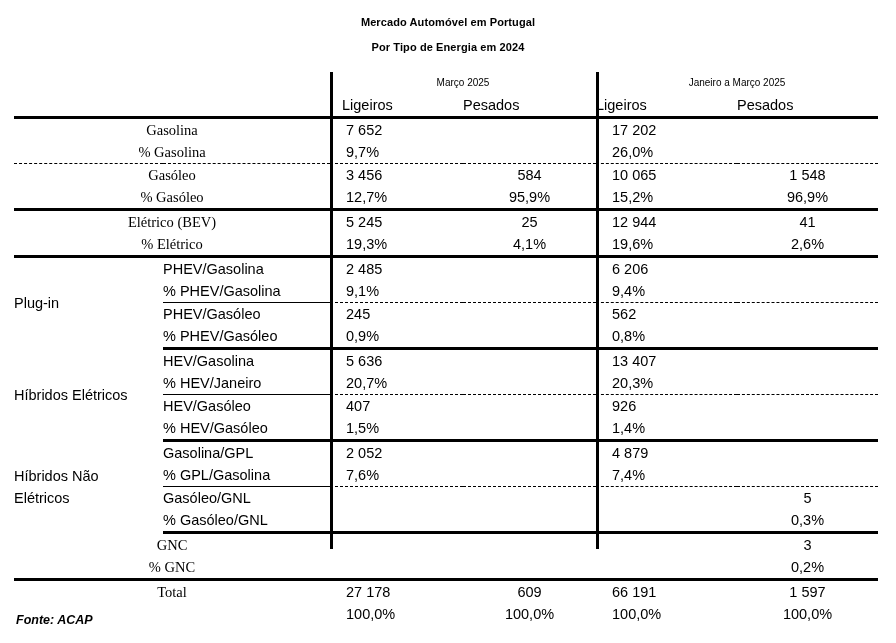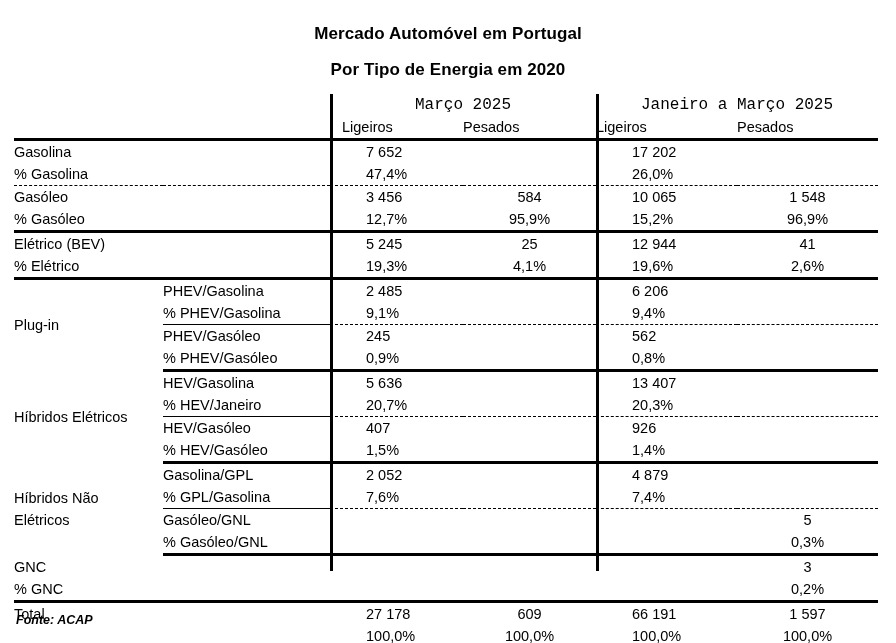--- a/index.html
+++ b/index.html
@@ -15,25 +15,24 @@
     overflow: hidden;
     position: relative;
   }
 
   
   .title-block {
     text-align: center;
     padding-top: 10px;
   }
   .title-line {
-    font-size: 17px;
+    font-size: 11px;
     font-weight: bold;
     line-height: 25px;
     letter-spacing: .1px;
-    margin-top: 11px;
   }
 
   
   .table-wrap {
     position: relative;
     margin: 12px 18px 0 14px;
   }
 
   table.acap {
     border-collapse: collapse;
@@ -58,44 +57,43 @@
   .c-lab   { width: 167px; }
   .c-v1    { width: 133px; }
   .c-v2    { width: 133px; }
   .c-v3    { width: 141px; }
   .c-v4    { width: 141px; }
 
   
   .hdr-period {
     text-align: center;
     font-weight: bold;
-    font-size: 16px;
+    font-size: 10px;
     height: 24px;
     line-height: 24px;
-    font-family: Liberation Mono, monospace;
   }
   .hdr-sub {
     text-align: left;
     font-weight: bold;
     font-size: 14.5px;
     height: 23px;
     line-height: 23px;
   }
   .hdr-sub.left-ish { text-align: left; padding-left: 12px; }
   .rule-thick-bot   { border-bottom: 3px solid #000; }
   .rule-dash-bot    { border-bottom: 1.5px dashed #000; }
   .rule-thin-bot    { border-bottom: 1px solid #000; }
 
   
-  .lab-center { text-align: left; }
+  .lab-center { text-align: center; font-family: Liberation Serif, serif; }
   .lab-left   { text-align: left; padding-left: 12px; }
   .grp-center { text-align: left; vertical-align: middle; }
 
   .val { text-align: center; }
-  .val.v-left  { text-align: left; padding-left: 36px; }
+  .val.v-left  { text-align: left; padding-left: 16px; }
 
   
   .vline {
     position: absolute;
     width: 3px;
     background: #000;
     top: 0;
   }
   #vline-1 { left: 316px; }
   #vline-2 { left: 582px; }
@@ -108,21 +106,21 @@
     font-size: 12.5px;
     font-weight: bold;
     font-style: italic;
   }
 </style>
 </head>
 <body>
 
 <div class="title-block">
   <div class="title-line">Mercado Automóvel em Portugal</div>
-  <div class="title-line">Por Tipo de Energia em 2020</div>
+  <div class="title-line">Por Tipo de Energia em 2024</div>
 </div>
 
 <div class="table-wrap">
 
   <div class="vline" id="vline-1" style="height:477px;"></div>
   <div class="vline" id="vline-2" style="height:477px;"></div>
 
   <table class="acap">
     <colgroup>
       <col class="c-grp">
@@ -151,21 +149,21 @@
 
     <tr>
       <td class="lab-center" colspan="2">Gasolina</td>
       <td class="val v-left">7 652</td>
       <td class="val"></td>
       <td class="val v-left">17 202</td>
       <td class="val"></td>
     </tr>
     <tr>
       <td class="lab-center rule-dash-bot" colspan="2">% Gasolina</td>
-      <td class="val v-left rule-dash-bot">47,4%</td>
+      <td class="val v-left rule-dash-bot">9,7%</td>
       <td class="val rule-dash-bot"></td>
       <td class="val v-left rule-dash-bot">26,0%</td>
       <td class="val rule-dash-bot"></td>
     </tr>
 
     <tr>
       <td class="lab-center" colspan="2">Gasóleo</td>
       <td class="val v-left">3 456</td>
       <td class="val">584</td>
       <td class="val v-left">10 065</td>

